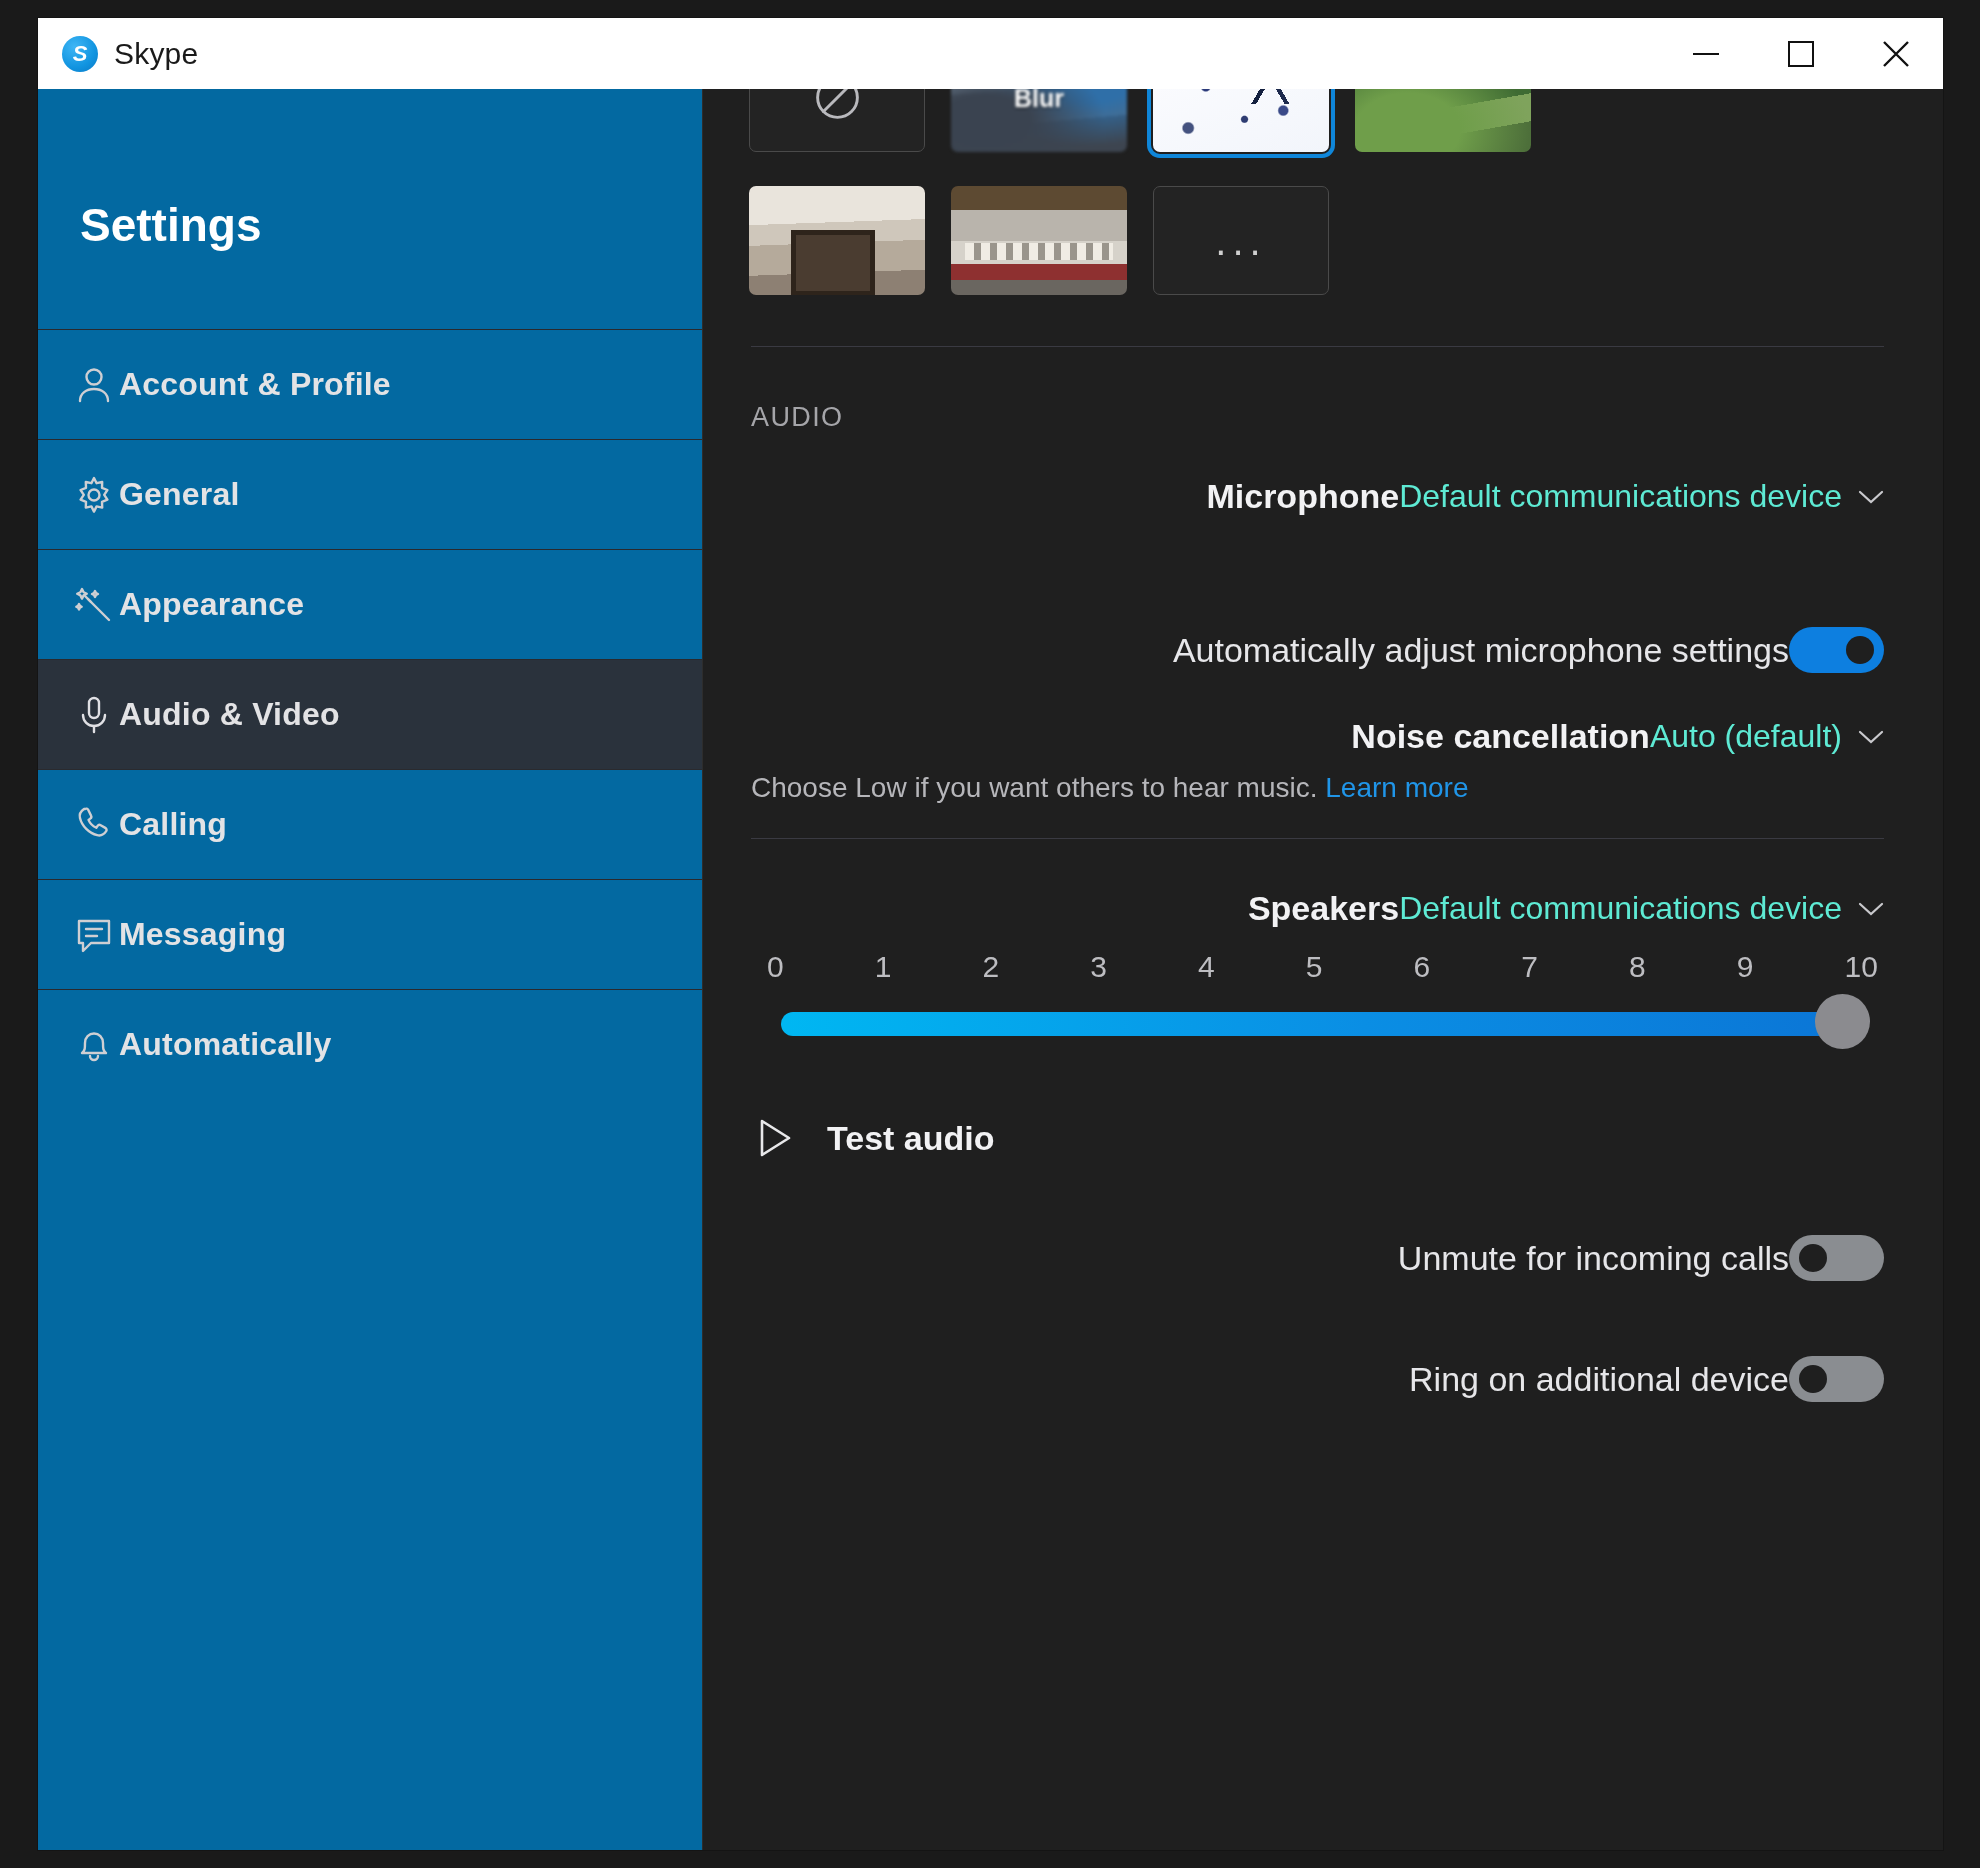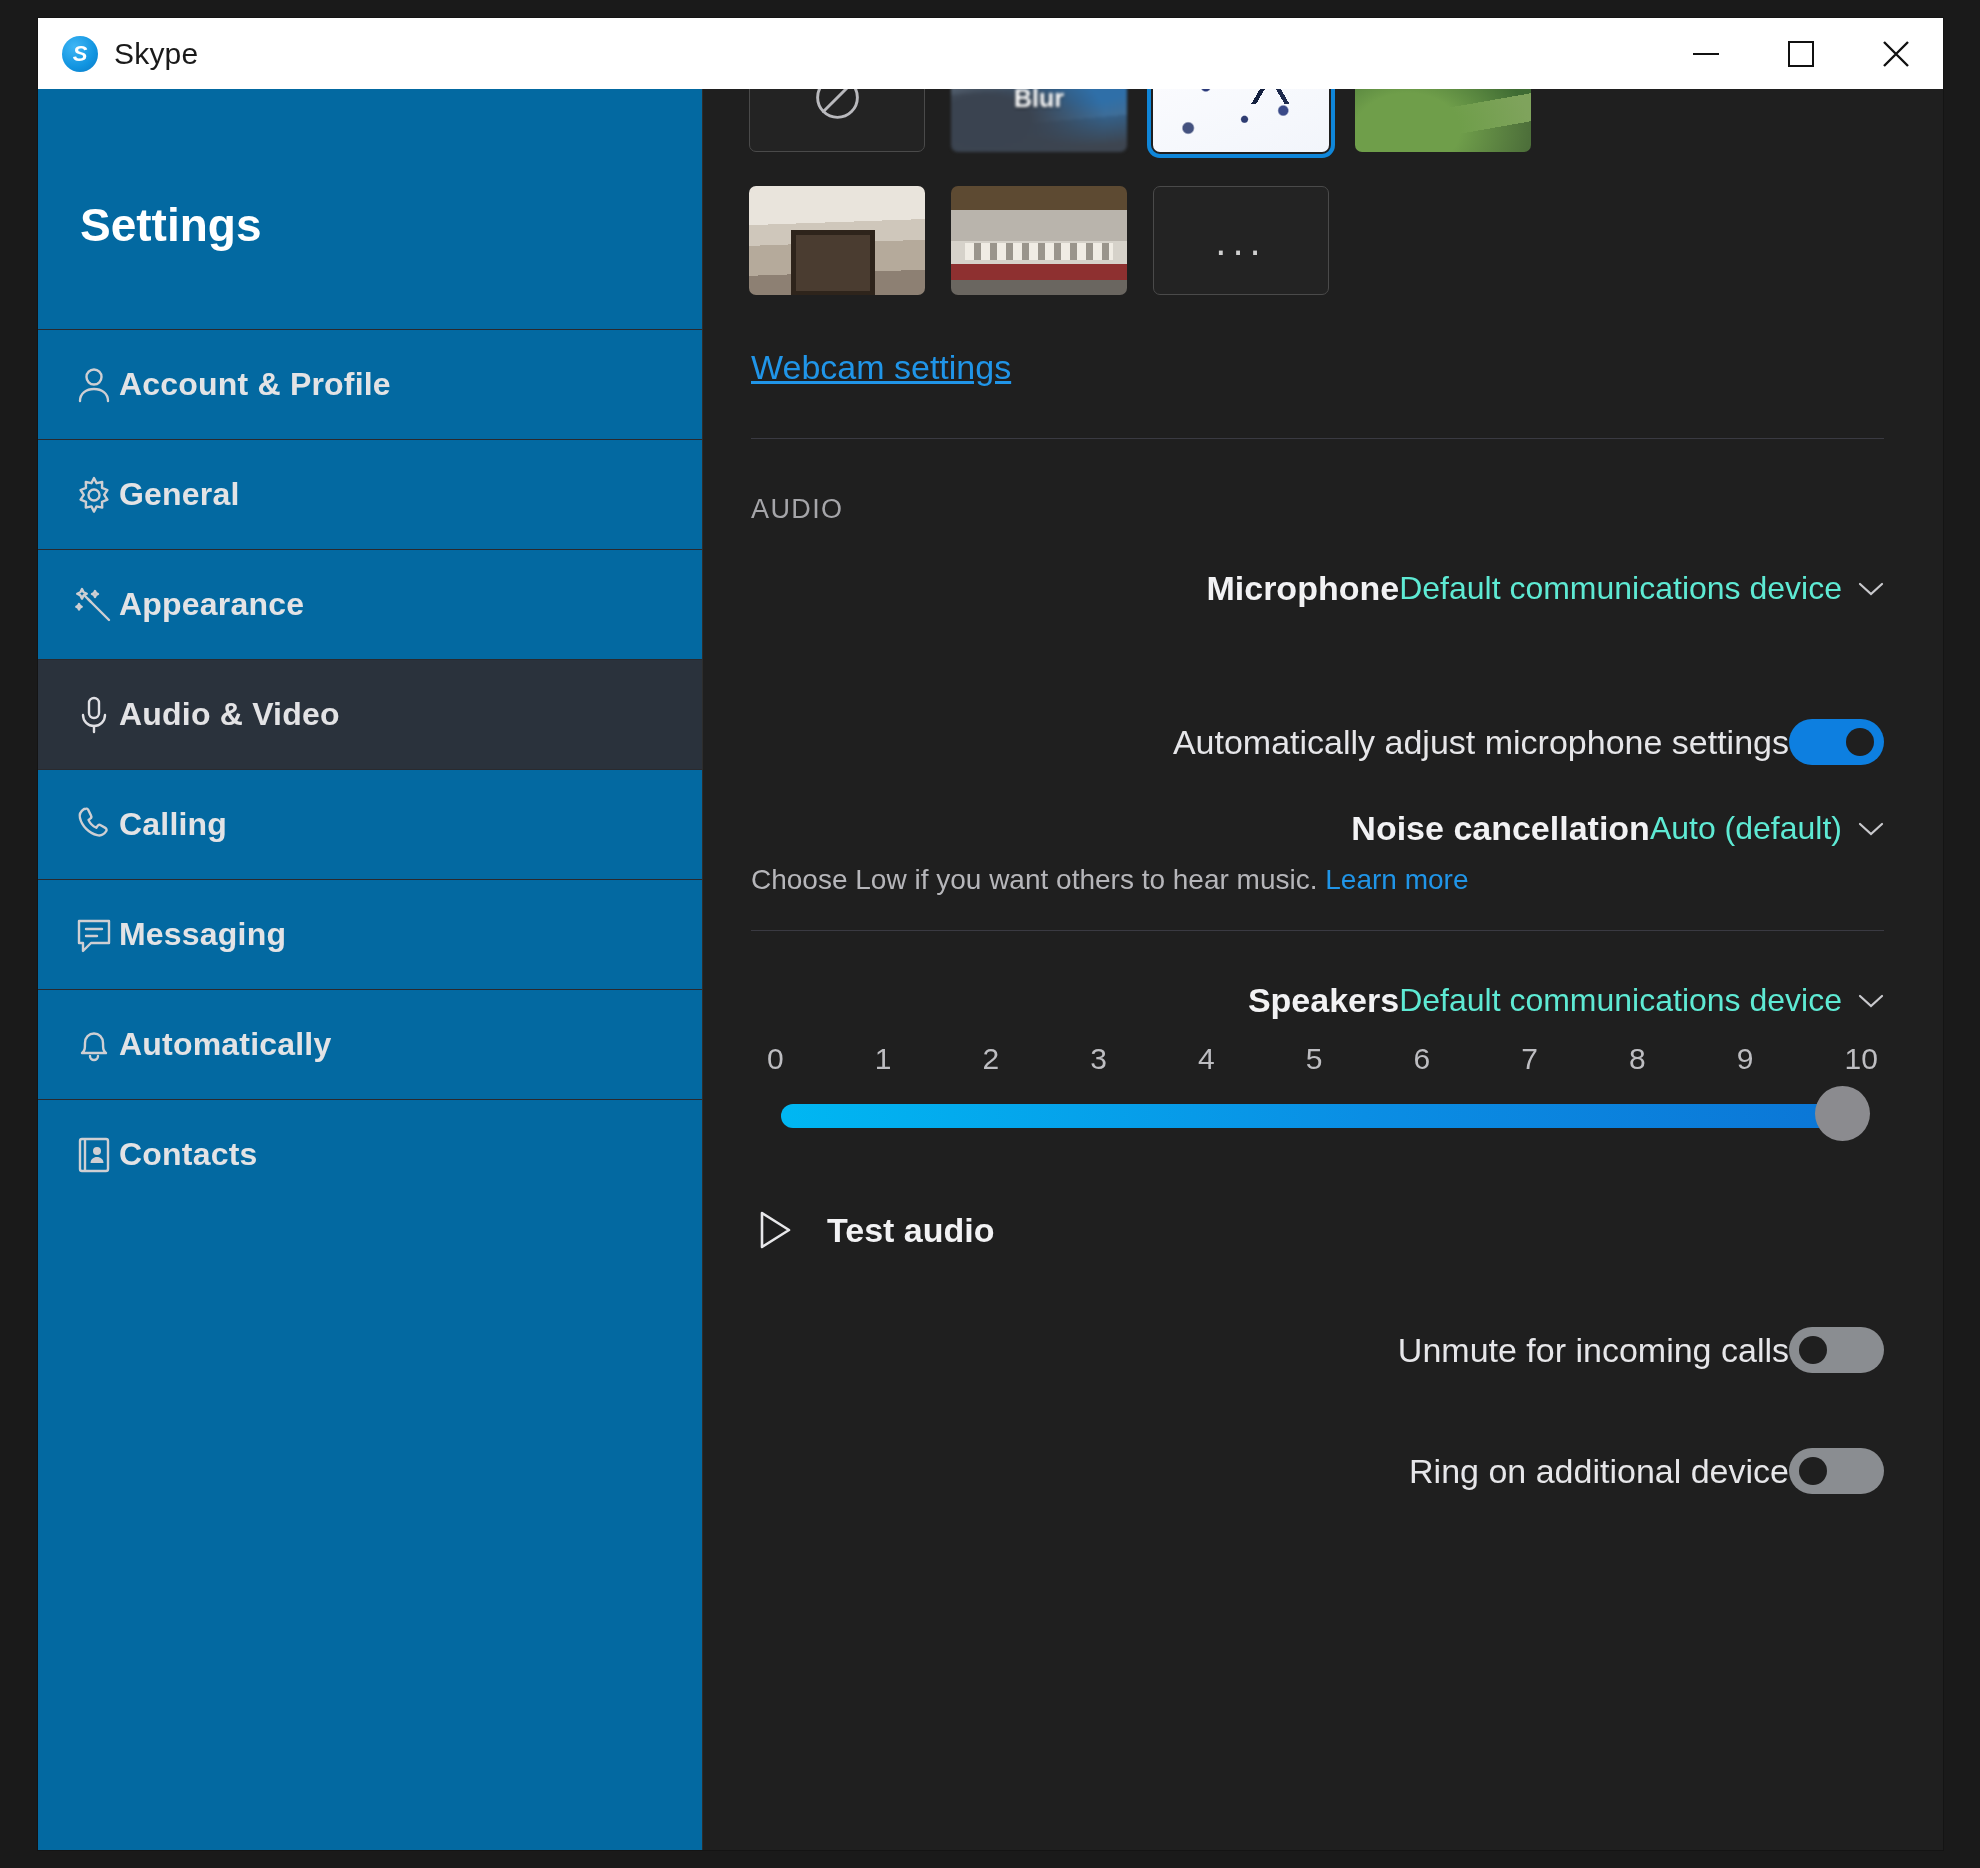--- a/index.html
+++ b/index.html
@@ -388,31 +388,20 @@
       <div class="nav-item">
         <span class="nav-icon">
           <svg width="46" height="46" viewBox="0 0 46 46" fill="none" stroke="#cfcfd3" stroke-width="2.4">
             <path d="M11 31c3-2 3-5 3-10 0-5.5 4-9.5 9-9.5s9 4 9 9.5c0 5 0 8 3 10Z" stroke-linejoin="round"></path>
             <path d="M19 34a4 4 0 0 0 8 0" stroke-linecap="round"></path>
           </svg>
         </span>
         <span class="nav-label">Automatically</span>
       </div>
 
-      <div class="nav-item">
-        <span class="nav-icon">
-          <svg width="46" height="46" viewBox="0 0 46 46" fill="none" stroke="#cfcfd3" stroke-width="2.4">
-            <rect x="9" y="7" width="28" height="32" rx="2"></rect>
-            <path d="M14 7v32"></path>
-            <circle cx="26" cy="19" r="4" fill="#cfcfd3" stroke="none"></circle>
-            <path d="M19.5 31c0-3.6 2.9-6 6.5-6s6.5 2.4 6.5 6Z" fill="#cfcfd3" stroke="none"></path>
-          </svg>
-        </span>
-        <span class="nav-label">Contacts</span>
-      </div>
 
     </div>
 
     <div class="main">
 
       <div class="bg-grid-row" style="margin-top:-46px;">
         <div class="bg-tile outline">
           <svg class="no-bg-icon" viewBox="0 0 46 46" fill="none" stroke="#b9b9bd" stroke-width="2.2">
             <circle cx="23" cy="23" r="15"></circle>
             <path d="M12.4 33.6 L33.6 12.4" stroke-linecap="round"></path>
@@ -426,21 +415,20 @@
       </div>
 
       <div class="bg-grid-row bg-row-2">
         <div class="bg-tile ph-room"></div>
         <div class="bg-tile ph-shop"></div>
         <div class="bg-tile outline">
           <span class="dots">...</span>
         </div>
       </div>
 
-      <a class="webcam-link" href="#">Webcam settings</a>
 
       <div class="divider"></div>
 
       <div class="section-label">AUDIO</div>
 
       <div class="row mic-row">
         <span class="row-label-bold">Microphone</span>
         <span class="row-value">
           <span>Default communications device</span>
           <svg class="chev" width="26" height="16" viewBox="0 0 26 16" fill="none" stroke="#c9c9cd" stroke-width="2.2">

